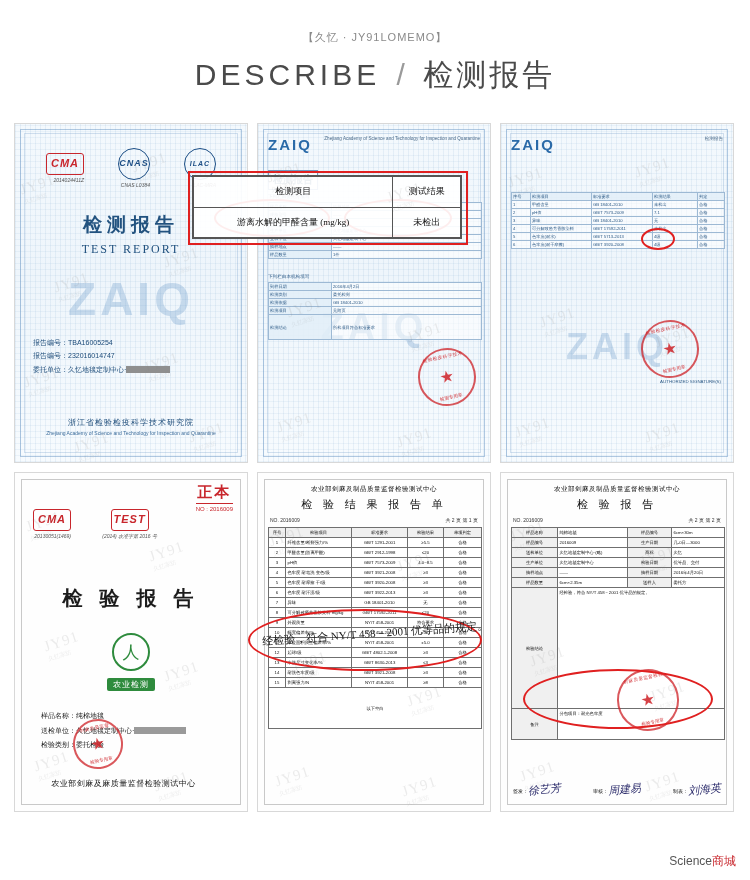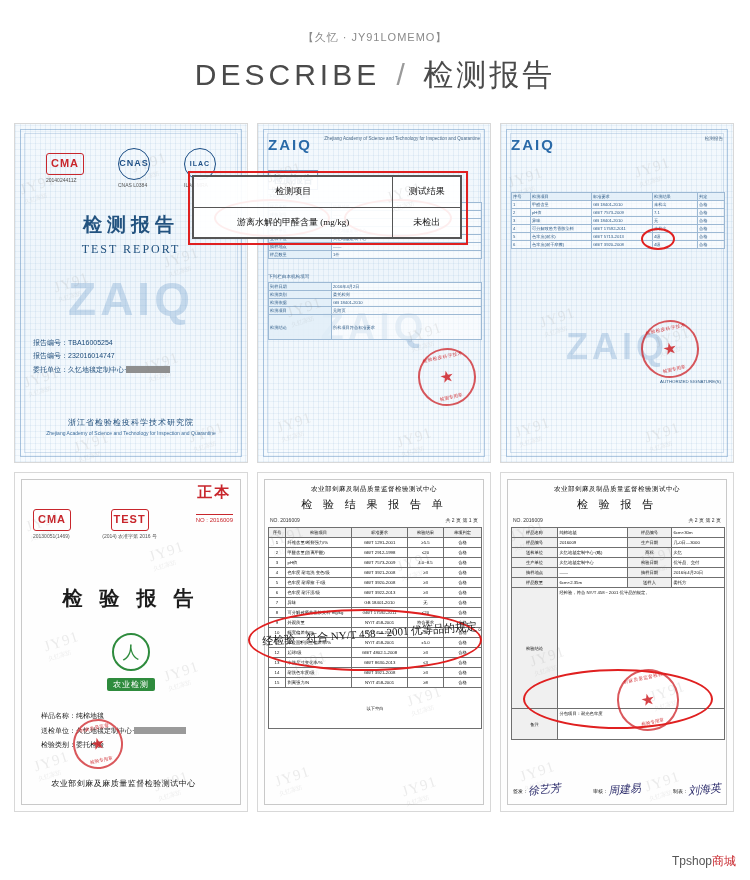--- a/index.html
+++ b/index.html
@@ -129,24 +129,25 @@
     position: absolute;
     left: 14px;
     top: 24px;
     right: 14px;
     display: flex;
     justify-content: space-around;
     align-items: center;
     z-index: 10;
   }
   .logo {
-    text-align: left;
+    text-align: right;
     font-size: 5px;
     color: #1d4f86;
     line-height: 1.25;
+    font-style: italic;
   }
   .logo .mark {
     width: 36px;
     height: 20px;
     border: 1.4px solid #c8262c;
     border-radius: 3px;
     color: #c8262c;
     font-size: 11px;
     font-weight: bold;
     display: flex;
@@ -329,21 +330,21 @@
     border: 1px solid #c9c9c9;
   }
   .zhengben {
     position: absolute;
     right: 14px; top: 10px;
     z-index: 14;
     color: #c8262c;
     text-align: center;
   }
   .zhengben .t { font-size: 15px; font-weight: bold; letter-spacing: 2px;
-                 border-bottom: 1.5px solid #c8262c; padding-bottom: 12px;}
+                 border-bottom: 1.5px solid #c8262c; padding-bottom: 1px;}
   .zhengben .no { font-size: 6px; margin-top: 2px; }
   .agri-title {
     position: absolute; left:0; right:0; text-align:center; z-index: 14;
     font-family: "Liberation Serif", serif;
     font-size: 20px; letter-spacing: 6px; color: #1c1c1c; font-weight: bold;
   }
   .agri-badge {
     position: absolute; z-index: 14; text-align: center;
   }
   .agri-badge .circle {
@@ -967,15 +968,15 @@
 
         <div class="ellipse" style="left:22px;top:196px;width:186px;height:56px"></div>
       </div>
     </div>
   </div>
 
   <div class="ellipse" style="left:248px;top:609px;width:230px;height:58px"></div>
   <div class="handwrite" style="left:262px;top:626px">经检验，符合 NY/T 458－2001 优等品的规定。</div>
 
   <div class="footer-brand">
-    <span>Tpshop</span><span class="cn">商城</span>
+    <span>Science</span><span class="cn">商城</span>
   </div>
 </div>
 
 </body></html>

